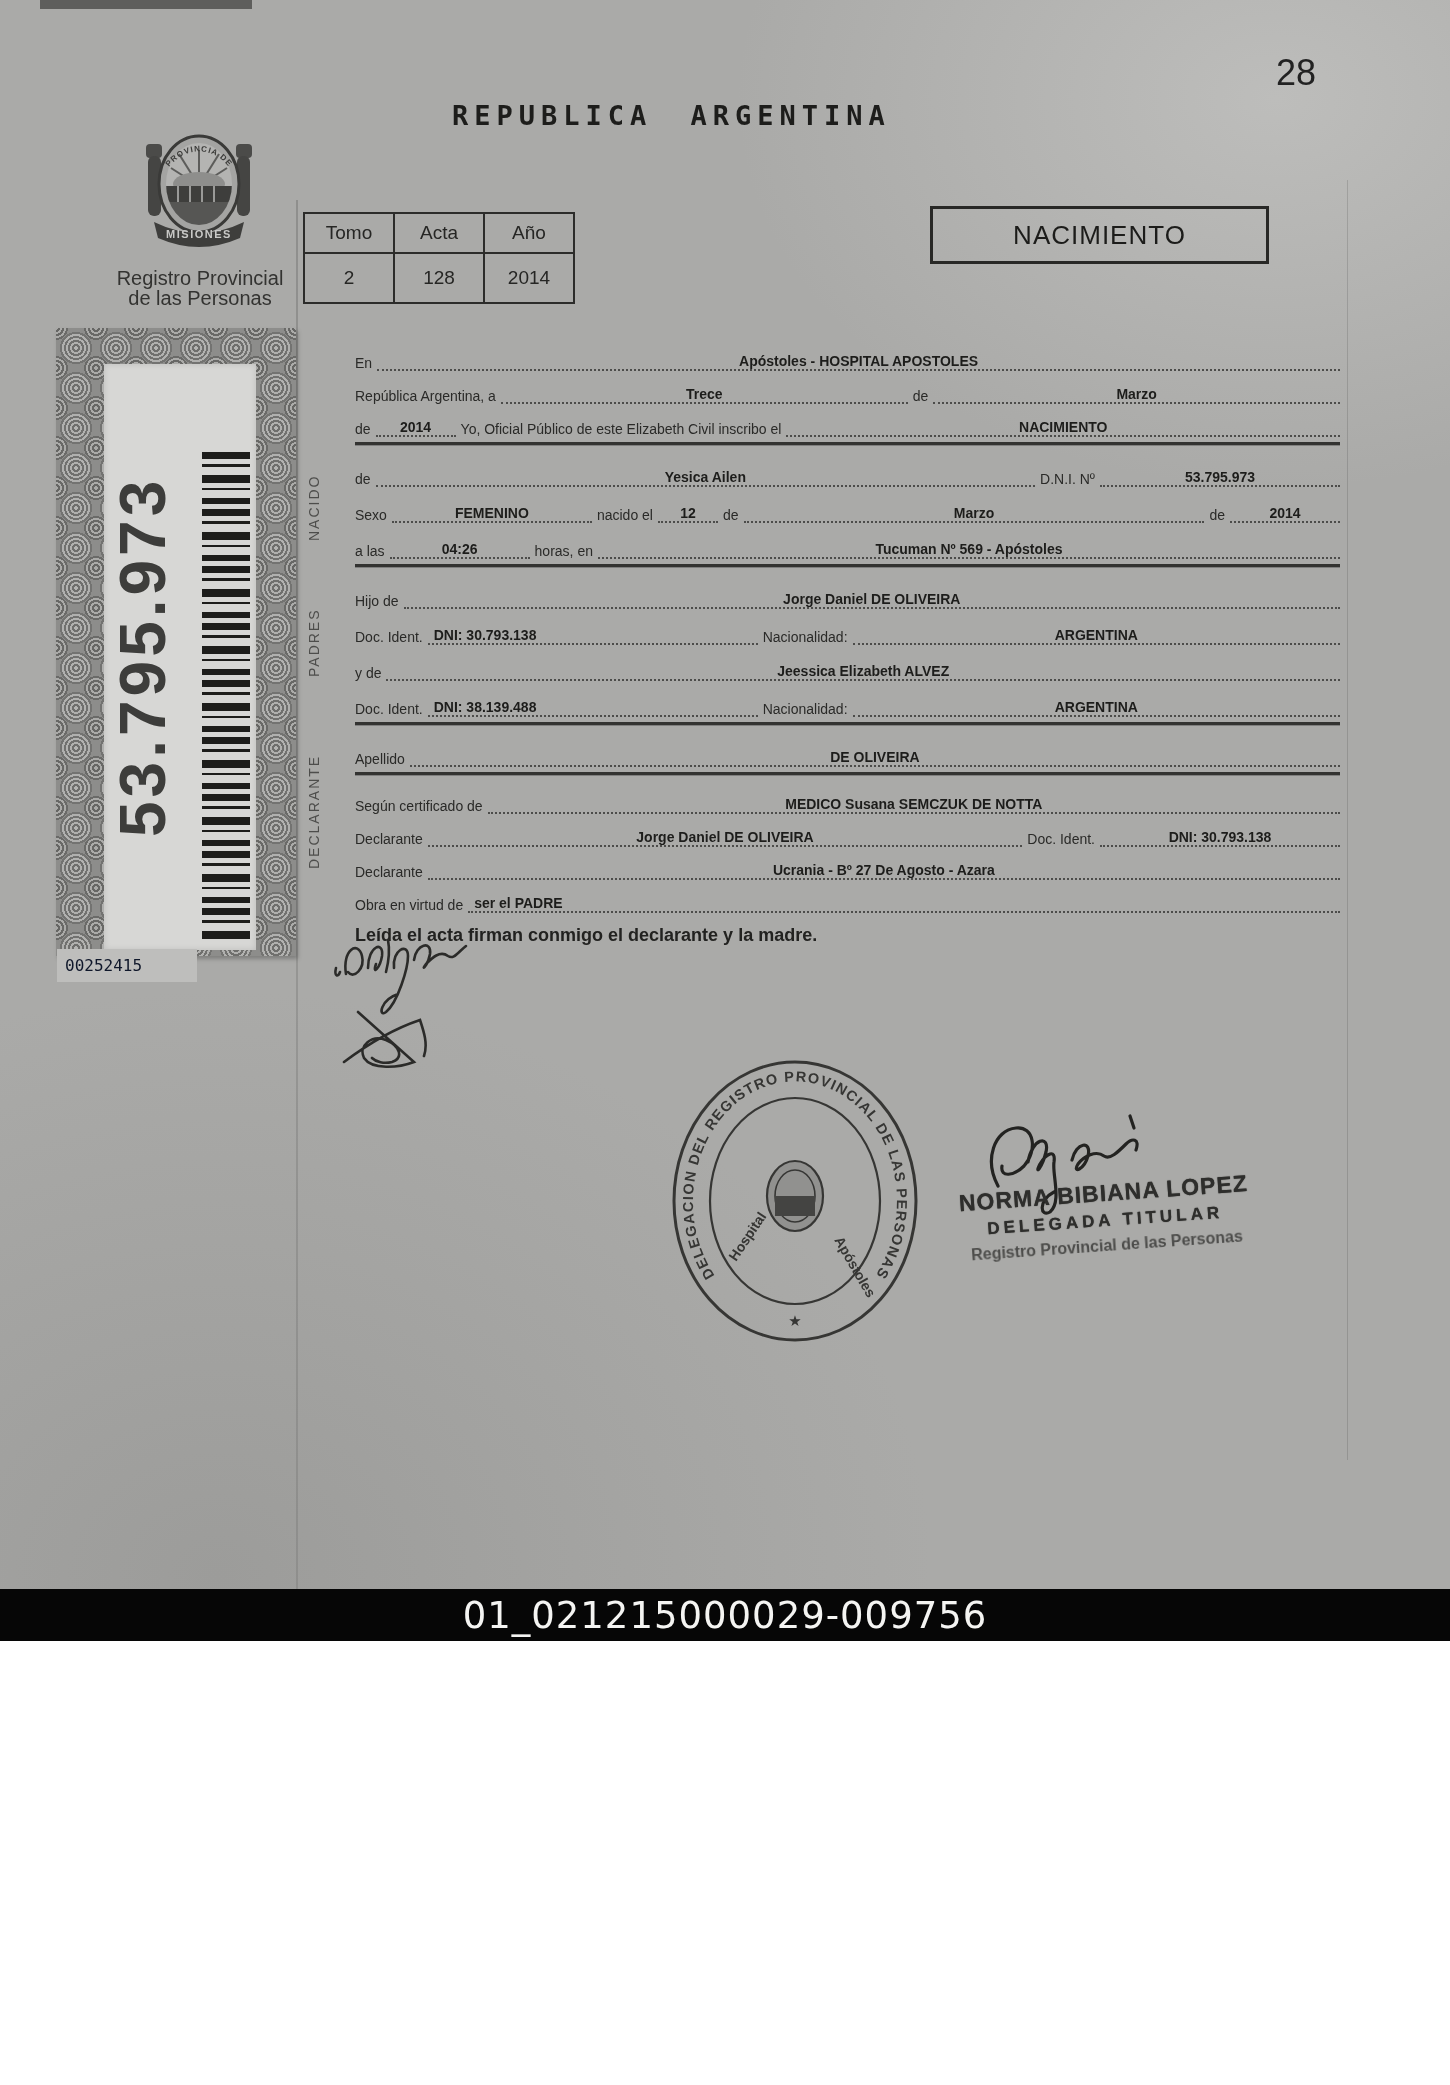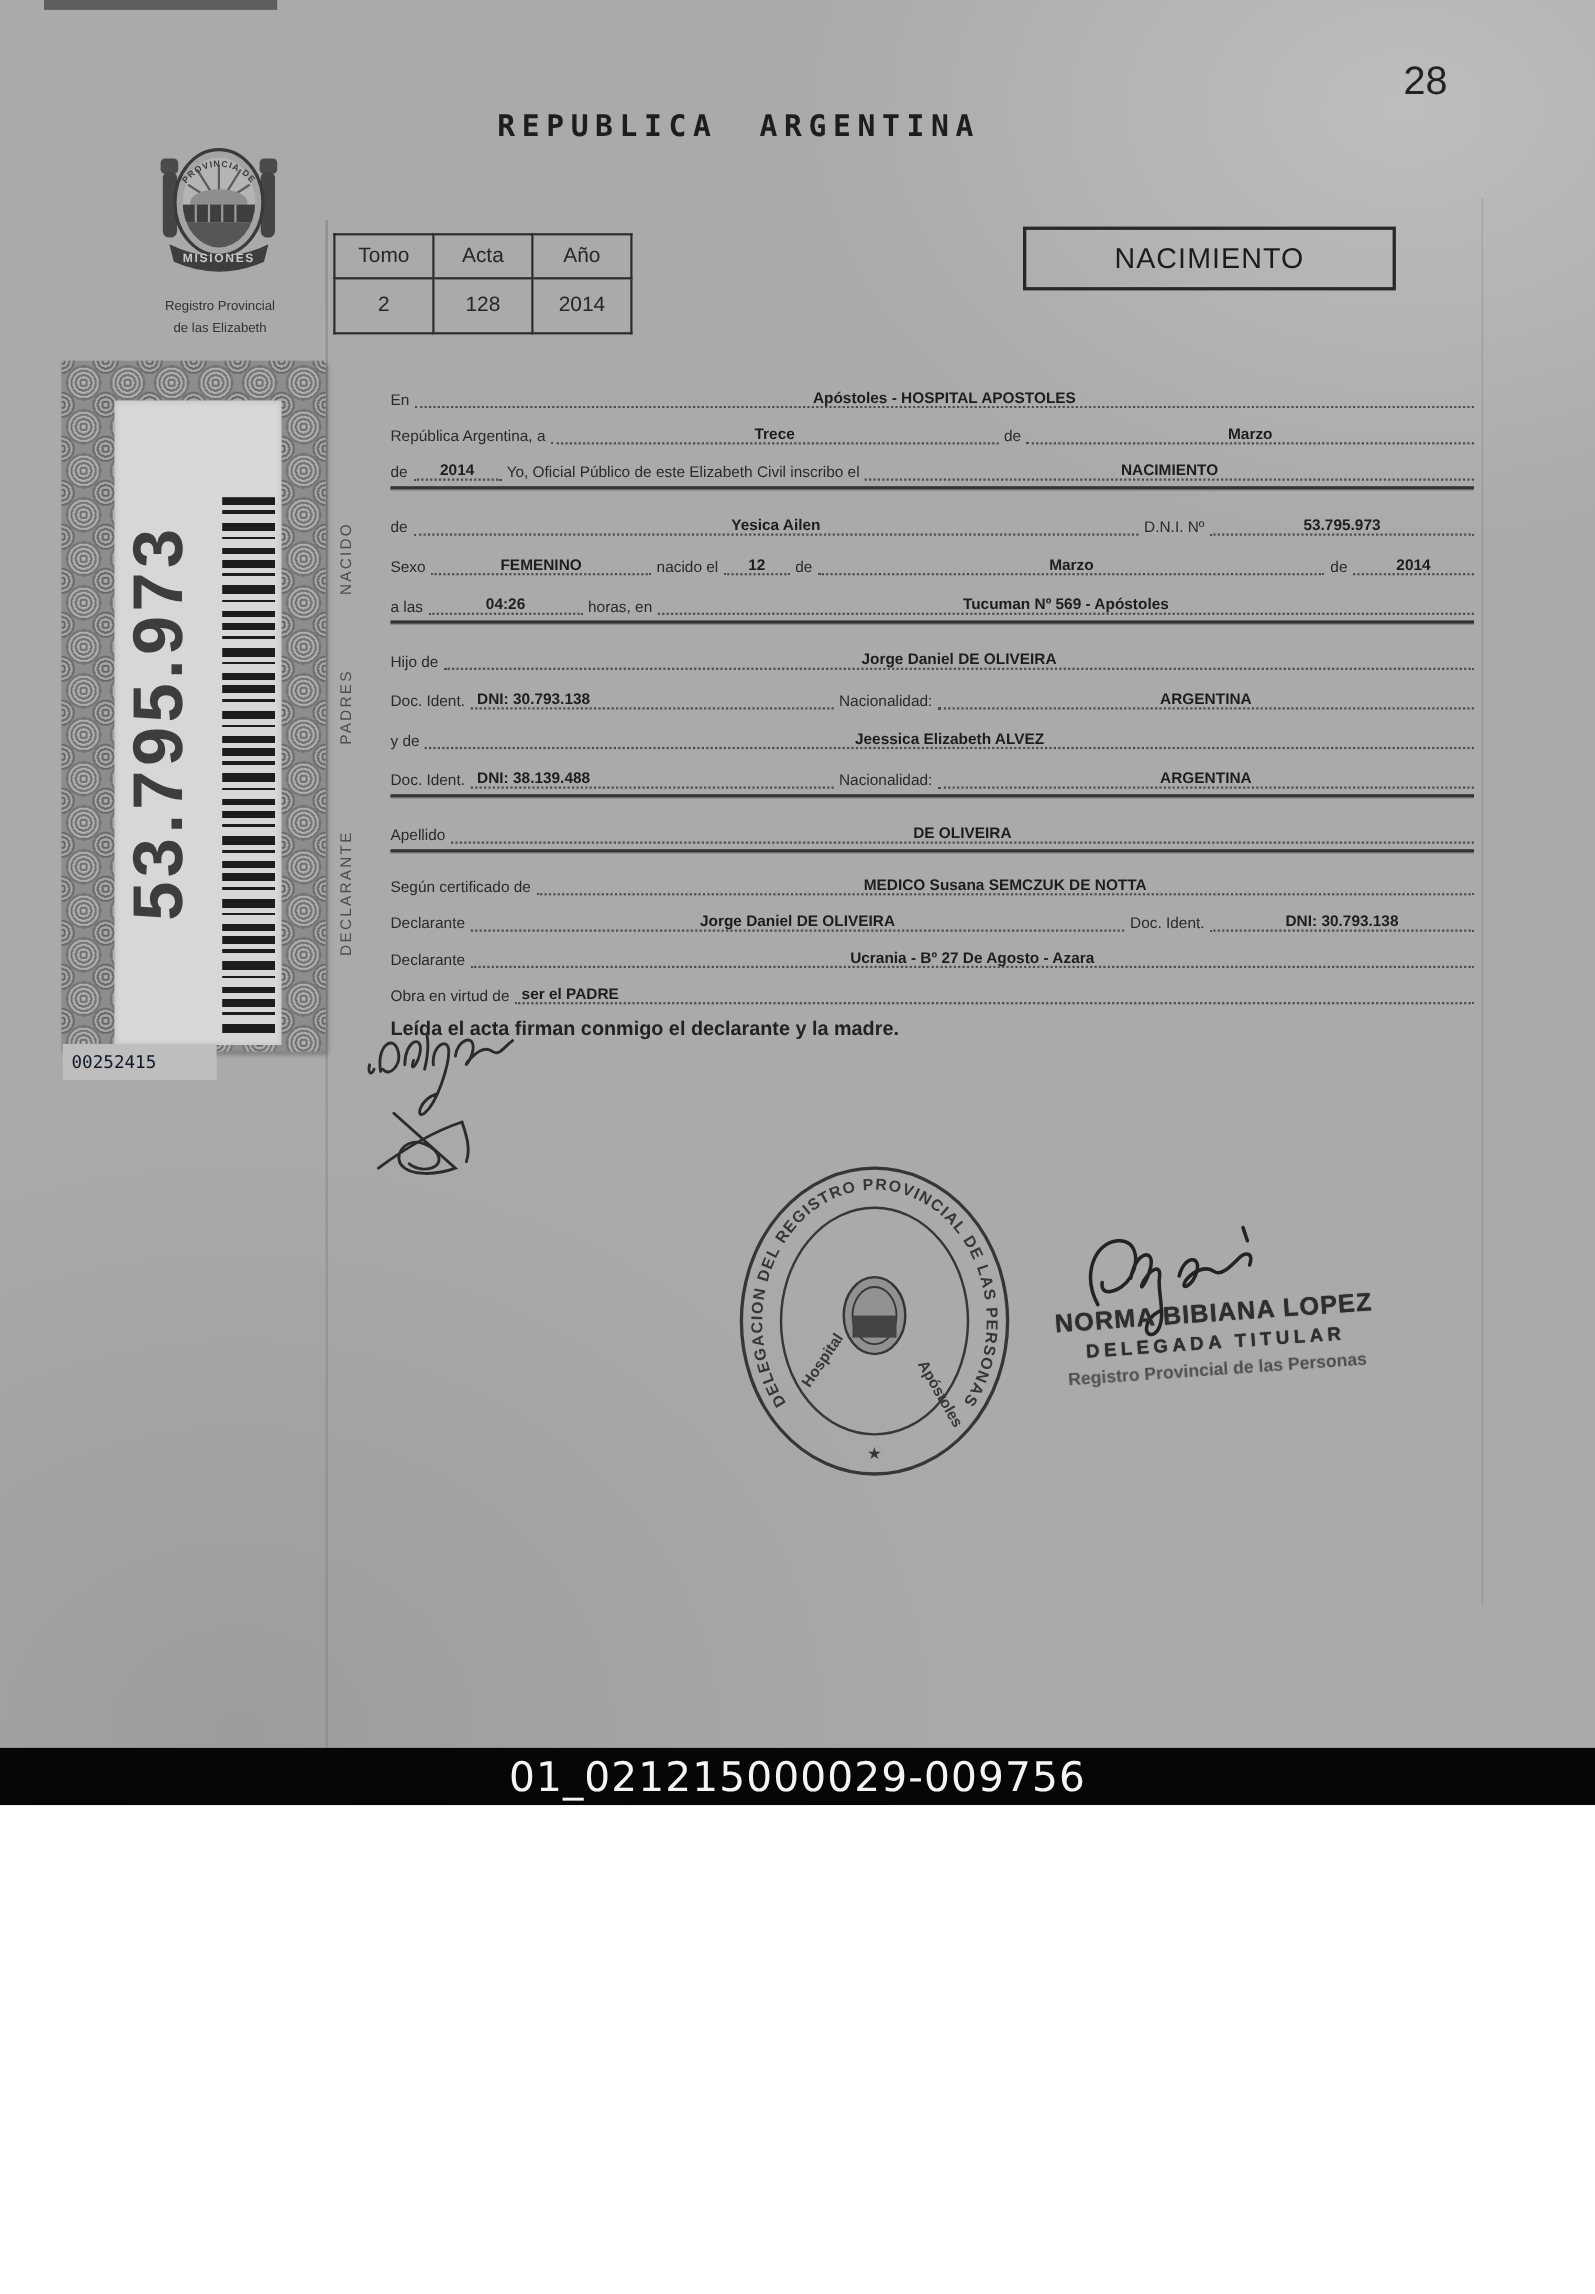--- a/index.html
+++ b/index.html
@@ -28,21 +28,21 @@
   
   .rec-table{position:absolute;left:303px;top:212px;border-collapse:collapse;}
   .rec-table td{border:2px solid #2c2c2a;width:86px;text-align:center;font-size:19px;color:#262624;}
   .rec-table tr.hd td{height:36px;}
   .rec-table tr.vl td{height:46px;}
 
   .event-box{position:absolute;left:930px;top:206px;width:333px;height:52px;border:3px solid #28282.6;border:3px solid #282826;display:flex;align-items:center;justify-content:center;font-size:26px;letter-spacing:1px;color:#1c1c1a;}
 
   
   .emblem{position:absolute;left:138px;top:124px;}
-  .org-name{position:absolute;left:110px;top:268px;width:180px;text-align:center;font-size:12px;line-height:20px;color:#333331;}
+  .org-name{position:absolute;left:110px;top:268px;width:180px;text-align:center;font-size:20px;line-height:20px;color:#333331;}
 
   
   .sticker-frame{position:absolute;left:56px;top:328px;width:240px;height:628px;
     background-color:#8d8d8b;
     background-image:
       radial-gradient(circle, #b3b3b1 0 2px, #6e6e6c 2px 4px, #b0b0ae 4px 6px, #6f6f6d 6px 8px, #b2b2b0 8px 10px, #71716f 10px 12px, #b0b0ae 12px 14px, #73737\31  14px 16px, rgba(0,0,0,0) 16px),
       radial-gradient(circle, #a8a8a6 0 2px, #666664 2px 4px, #ababa9 4px 6px, #686866 6px 8px, #aaaaa8 8px 10px, #6a6a68 10px 12px, rgba(0,0,0,0) 12px);
     background-size:40px 40px, 40px 40px;
     background-position:0 0, 20px 20px;
     box-shadow:2px 3px 4px rgba(0,0,0,.25);}
@@ -155,21 +155,21 @@
       <rect x="28" y="78" width="66" height="24" fill="#565654"></rect>
     </g>
     <text font-size="8" font-weight="bold" fill="#3a3a38" letter-spacing="1">
       <textPath href="#embArc" startOffset="50%" text-anchor="middle">PROVINCIA DE</textPath>
     </text>
     <path d="M 16 98 Q 61 120 106 98 L 102 114 Q 61 132 20 114 Z" fill="#3e3e3c"></path>
     <text x="61" y="114" text-anchor="middle" font-size="11" font-weight="bold" fill="#c9c9c7" letter-spacing="1.5">MISIONES</text>
   </svg>
   <div class="org-name">
     <div>Registro Provincial</div>
-    <div>de las Elizabeth</div>
+    <div>de las Personas</div>
   </div>
 
   <div class="sticker-frame">
     <div class="sticker-white">
       <div class="sticker-number">53.795.973</div>
       <div class="barcode"></div>
     </div>
   </div>
   <div class="serial-box">00252415</div>
 

